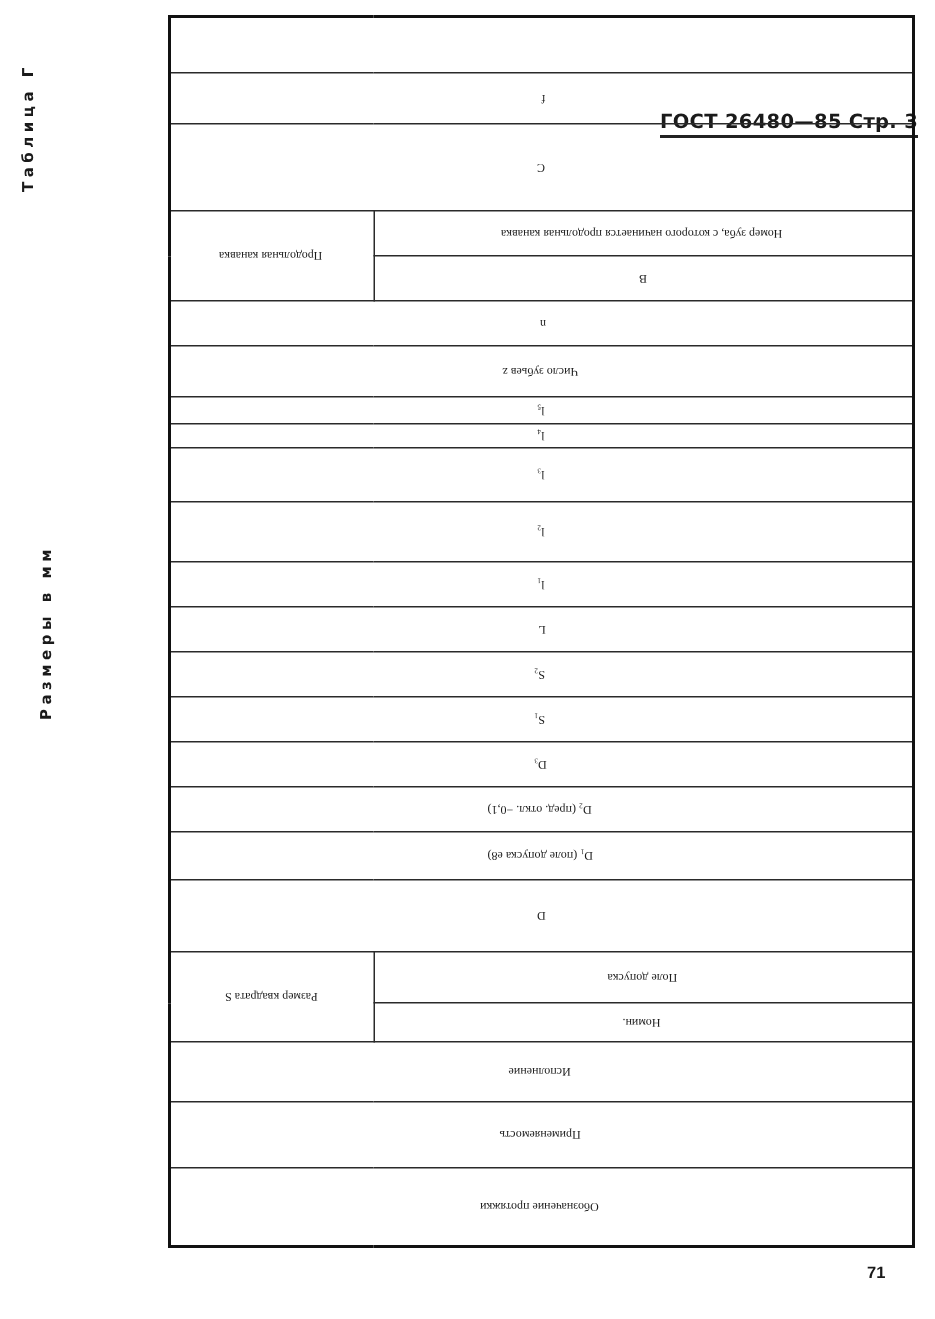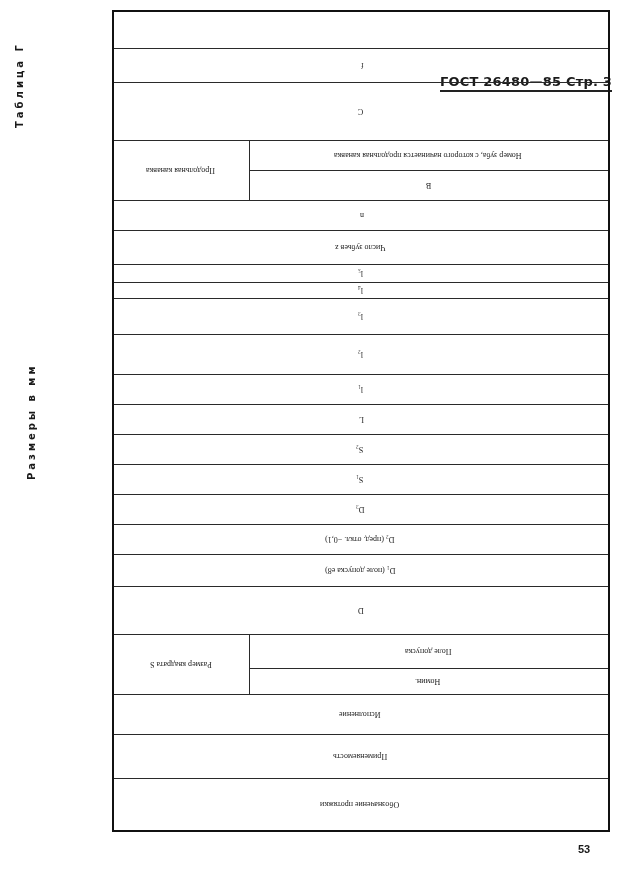--- a/index.html
+++ b/index.html
@@ -80,13 +80,13 @@
         <tr>
           <th><span class="hv">Номин.</span></th>
           <th><span class="hv">Поле допуска</span></th>
           <th><span class="hv">B</span></th>
           <th><span class="hv">Номер зуба, с которого начинается продольная канавка</span></th>
         </tr>
       </tbody>
 </table>
 </div>
 
-<div class="page-number">53</div>
+<div class="page-number">71</div>
 
 </body></html>

